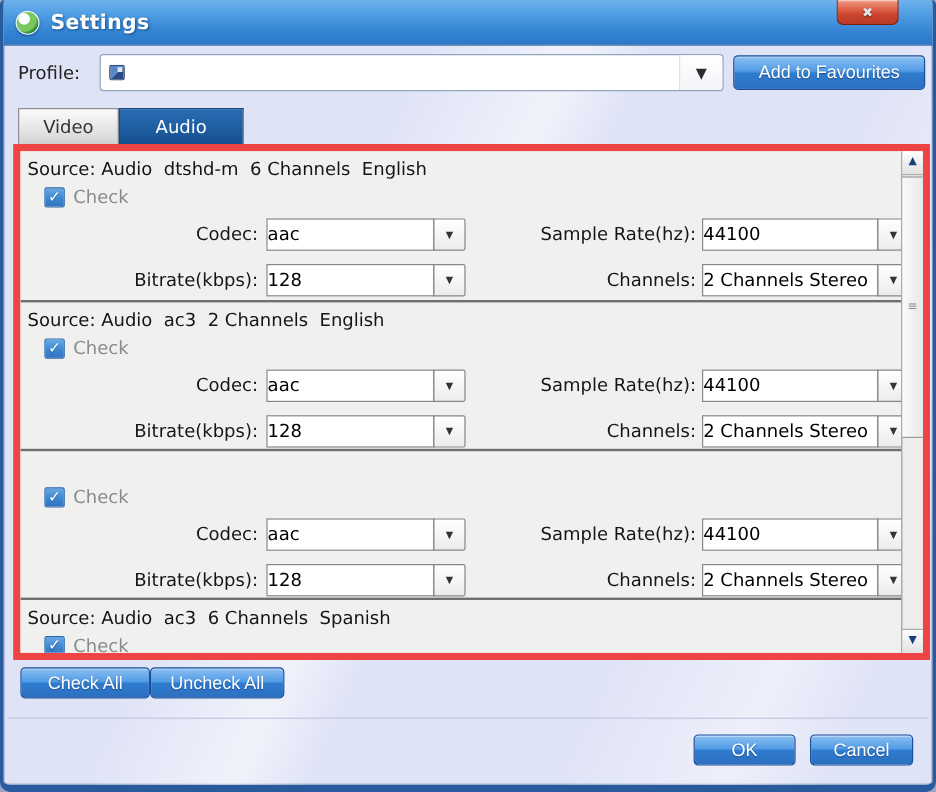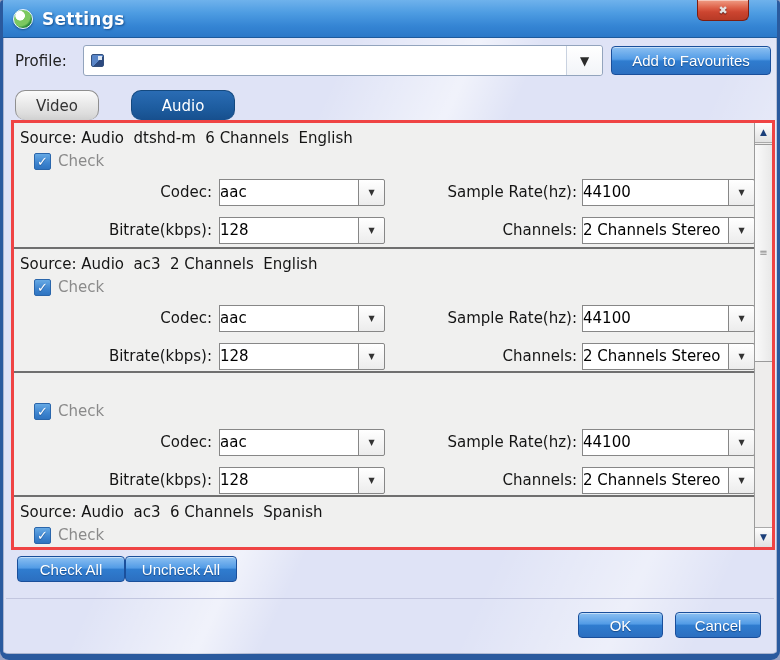--- a/index.html
+++ b/index.html
@@ -74,36 +74,36 @@
     background:linear-gradient(180deg,#8cc0f2 0%, #539ce6 45%, #2f7ccf 52%, #2c6fc0 100%);
     border:1px solid #1a4f9b; border-radius:4px; color:#fff;
     text-shadow:0 1px 1px rgba(0,40,90,.55);
     box-shadow:inset 0 1px 0 rgba(255,255,255,.5);
     display:flex; align-items:center; justify-content:center;
     font-size:15px; cursor:default;
   }
   .fav-btn{ left:608px; top:46px; width:160px; height:29px; }
 
   
-  .tab{ top:90px; height:30px; display:flex; align-items:center; justify-content:center; font-size:15px;border-radius:10px; }
+  .tab{ top:90px; height:30px; display:flex; align-items:center; justify-content:center; font-size:15px; }
   .tab-video{
     left:12px; width:84px;
     background:linear-gradient(180deg,#fbfbfb,#dcdcdc 80%,#d0d0d0);
     border:1px solid #8f8f8f; border-bottom:none; color:#333;
   }
   .tab-audio{
     left:96px; width:104px;
     background:linear-gradient(180deg,#2a6cb4,#1d5c9f 60%,#174f8d);
-    border:1px solid #14497f; border-bottom:none; color:#fff; z-index:3;margin-left:32px;
+    border:1px solid #14497f; border-bottom:none; color:#fff; z-index:3;
   }
 
   
   .list{
     left:8px; top:120px; width:764px; height:430px;
-    background:#f0f0ef; border:3px solid #ef4444; overflow:hidden;
+    background:#f0f0ef; border:6px solid #ef4444; overflow:hidden;
   }
   .sections{ position:absolute; left:0; top:0; width:744px; }
   .track-section{ position:relative; height:124px; width:744px; background:#f0f0ef; }
   .track-section + .track-section{ border-top:2px solid #6f6f6f; }
 
   .src{ position:absolute; left:6px; top:6px; font-size:15px; color:#151515; white-space:pre; }
   .check-row{ position:absolute; left:20px; top:29px; display:flex; align-items:center; gap:7px; }
   .checkbox{
     width:17px; height:17px; border-radius:2px;
     background:linear-gradient(180deg,#66a9e4,#3d84cf 60%,#2f74c0);

